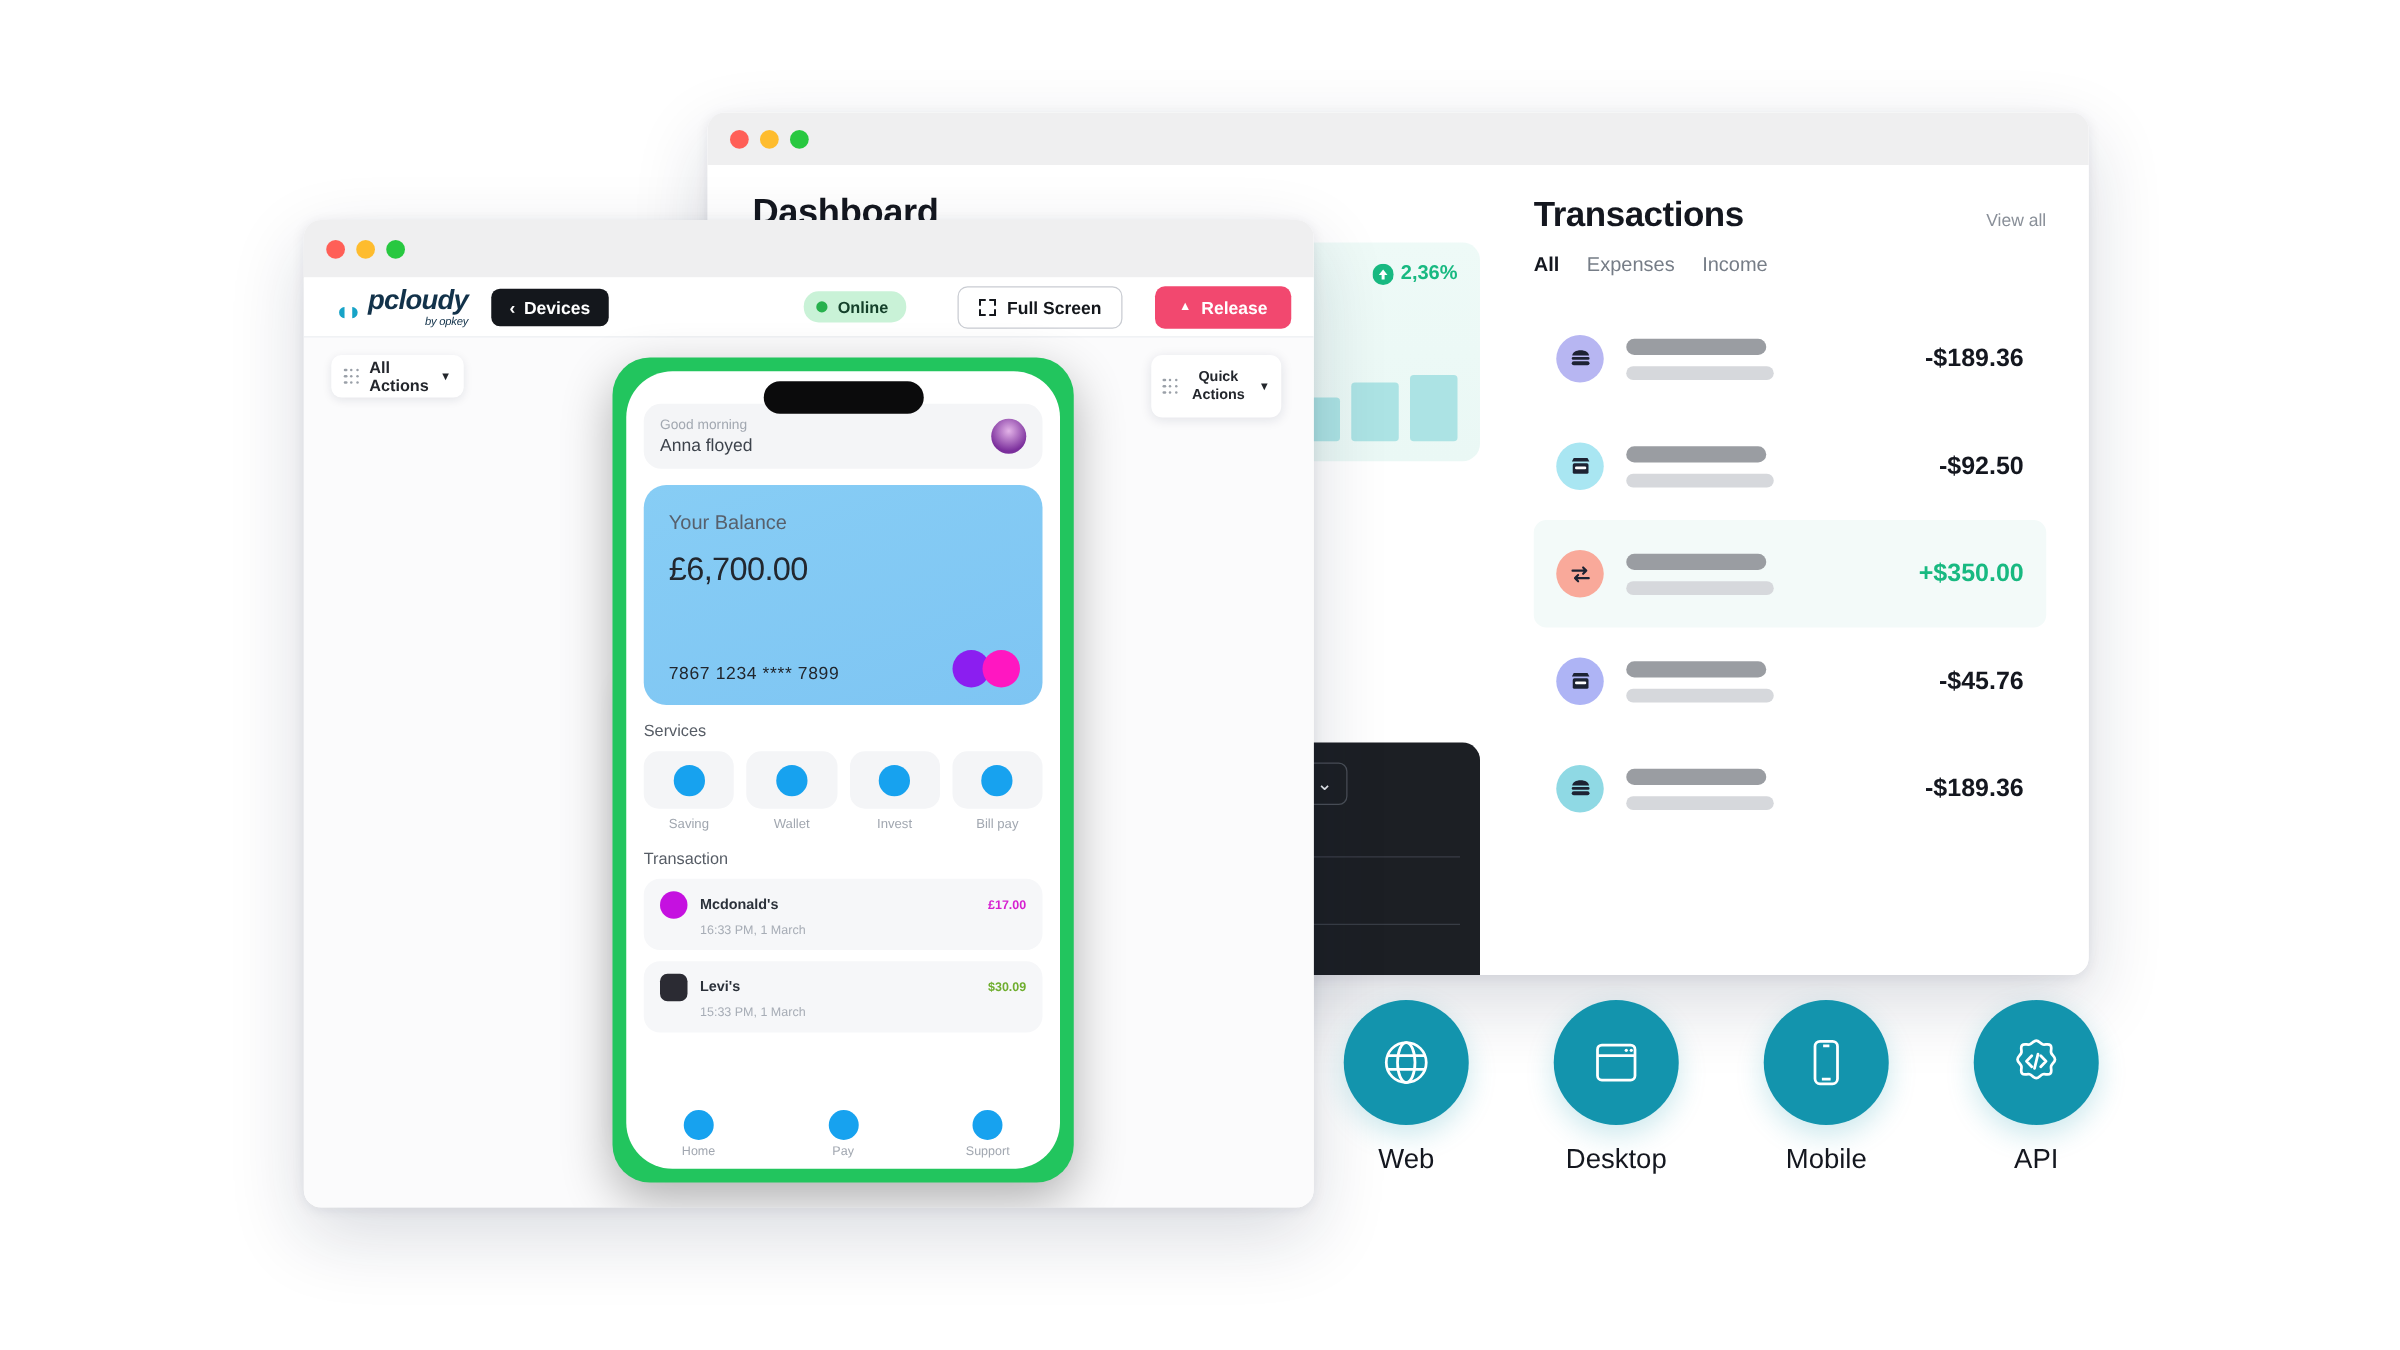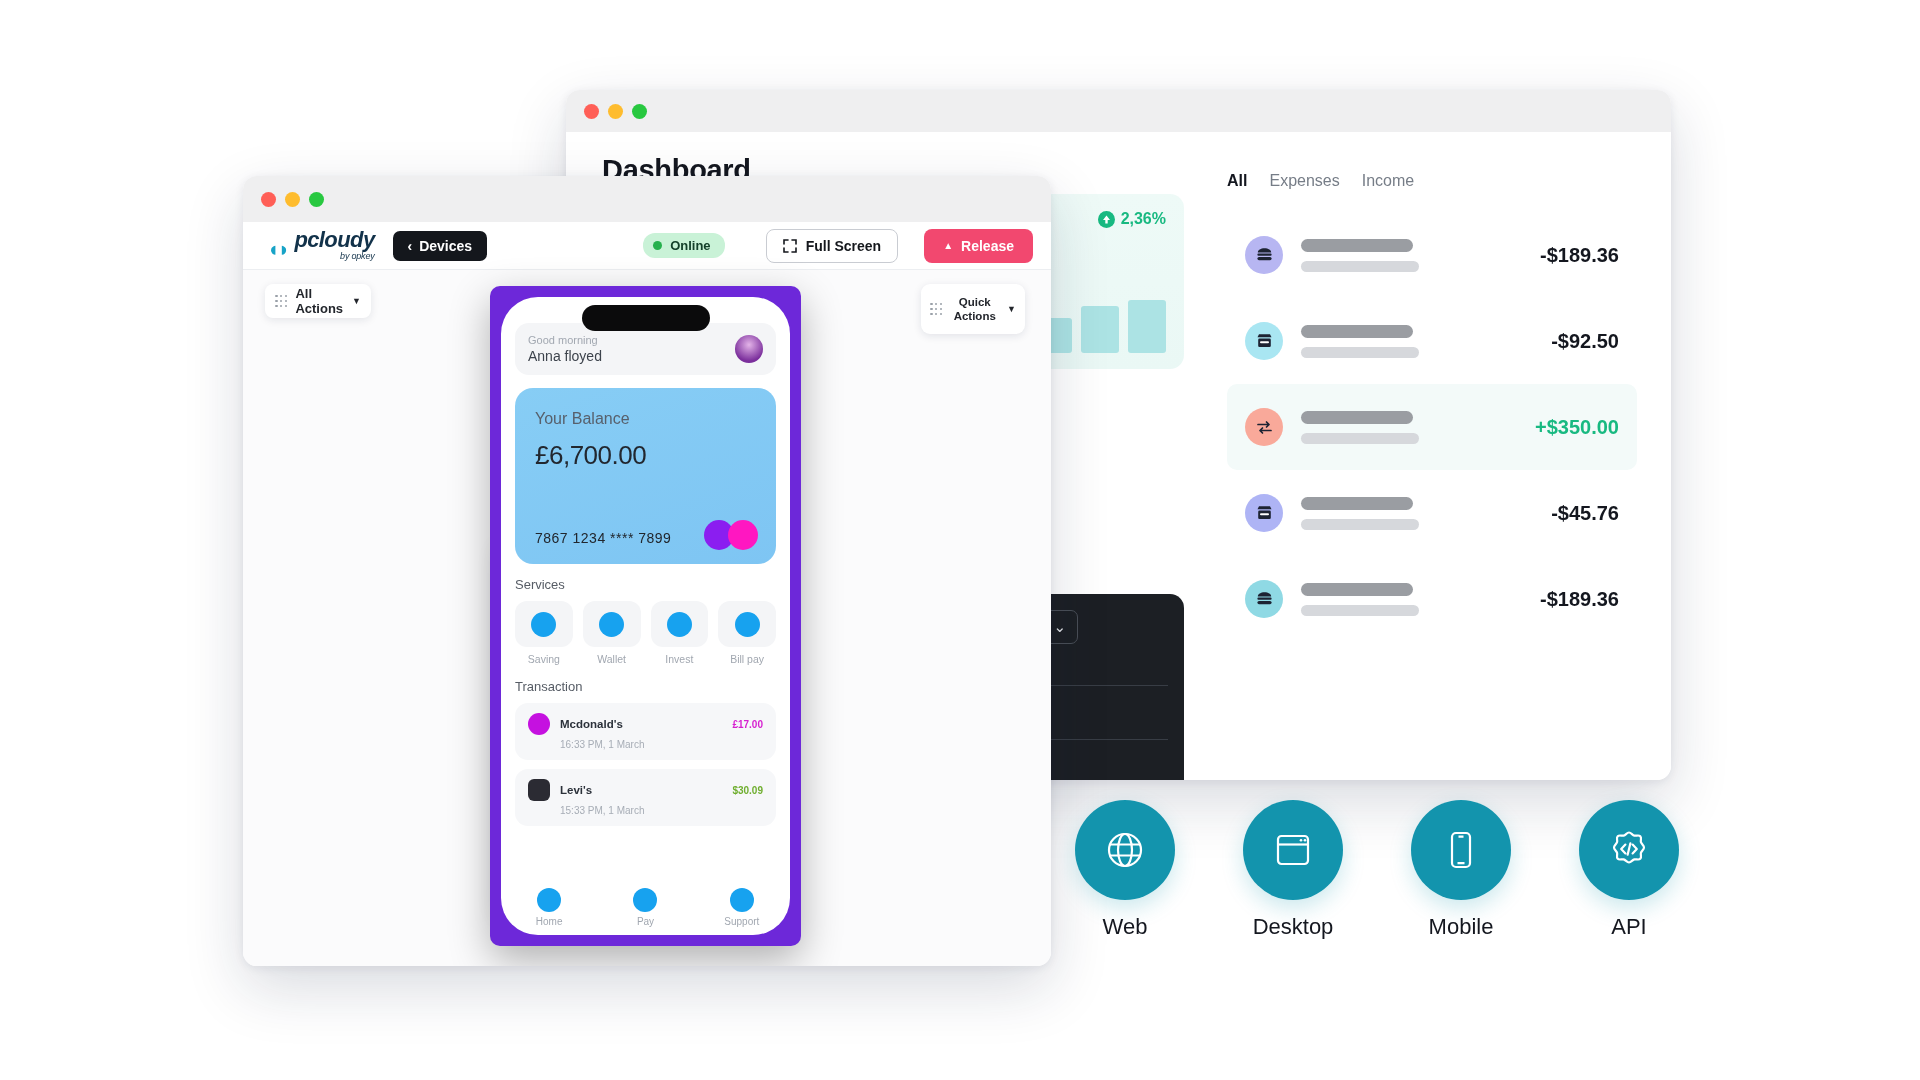--- a/index.html
+++ b/index.html
@@ -94,22 +94,22 @@
   .menu-item .mi-ico { width: 13px; text-align:center; font-size: 12px; color:#7b828c; flex:none;}
   .menu-item .mi-label { flex:1; }
   .menu-item .mi-caret { font-size: 9px; color:#7b828c; }
   .menu-sep { height:1px; background:#edeff2; margin: 7px 12px; }
 
   .quick-actions { position:absolute; right: 26px; top: 62px; width: 104px; height: 50px; background:#fff;
       border-radius: 9px; box-shadow:0 2px 9px rgba(20,30,60,.11); display:flex; align-items:center; gap:7px; padding: 0 9px; }
   .qa-label { flex:1; font-size: 11.5px; font-weight:700; color:#23262c; text-align:center; line-height: 1.25; }
 
   
-  .phone { position:absolute; left: 247px; top: 64px; width: 311px; height: 660px;
-      background:#6d28d9; border-radius: 10px; padding: 11px; box-shadow: 0 14px 40px rgba(0,0,0,.3); }
+  .phone { position:absolute; left: 247px; top: 64px; width: 369px; height: 660px;
+      background:#22c55e; border-radius: 30px; padding: 11px; box-shadow: 0 14px 40px rgba(0,0,0,.3); }
   .phone-screen { width:100%; height:100%; background:#fff; border-radius: 37px; overflow:hidden; position:relative; }
   .notch { position:absolute; left:50%; transform:translateX(-50%); top: 8px; width: 128px; height: 26px;
       background:#0b0b0c; border-radius: 15px; z-index: 5; }
   .greet-card { margin: 26px 14px 0; background:#f4f5f7; border-radius: 14px; padding: 11px 13px;
       display:flex; align-items:center; }
   .greet-small { font-size: 11px; color:#a2a8b1; }
   .greet-name { font-size: 14px; color:#3d434c; margin-top: 2px; }
   .avatar { margin-left:auto; width: 28px; height: 28px; border-radius:50%;
       background: radial-gradient(circle at 50% 35%, #e3b3e8 0%, #7b2f9c 70%); }
   .pcard { margin: 13px 14px 0; height: 176px; background: linear-gradient(160deg,#87cdf5 0%, #7ec5f3 100%);
@@ -200,20 +200,24 @@
                   <div class="cb" style="height: 89.0909%; background: rgb(255, 255, 255);"></div>
                   <div class="cb" style="height: 50.9091%; background: rgb(159, 227, 192);"></div>
                 </div>
               </div>
           </div>
 
         </div>
       </div>
 
       <div class="tx-panel">
+        <div class="tx-head">
+          <span class="tx-title">Transactions</span>
+          <span class="tx-viewall">View all</span>
+        </div>
         <div class="tx-tabs" id="tx-tabs">
             <span class="tx-tab active">All</span>
             <span class="tx-tab">Expenses</span>
             <span class="tx-tab">Income</span>
           </div>
         <div class="tx-list" id="tx-list">
             <div class="tx-row">
               <span class="tx-avatar" style="background: rgb(183, 182, 242);">
                 <svg width="17" height="16" viewBox="0 0 17 16">
                   <path d="M1.8 5.4C1.8 3 4.8 1.2 8.5 1.2S15.2 3 15.2 5.4z" fill="#1d2333"></path>

